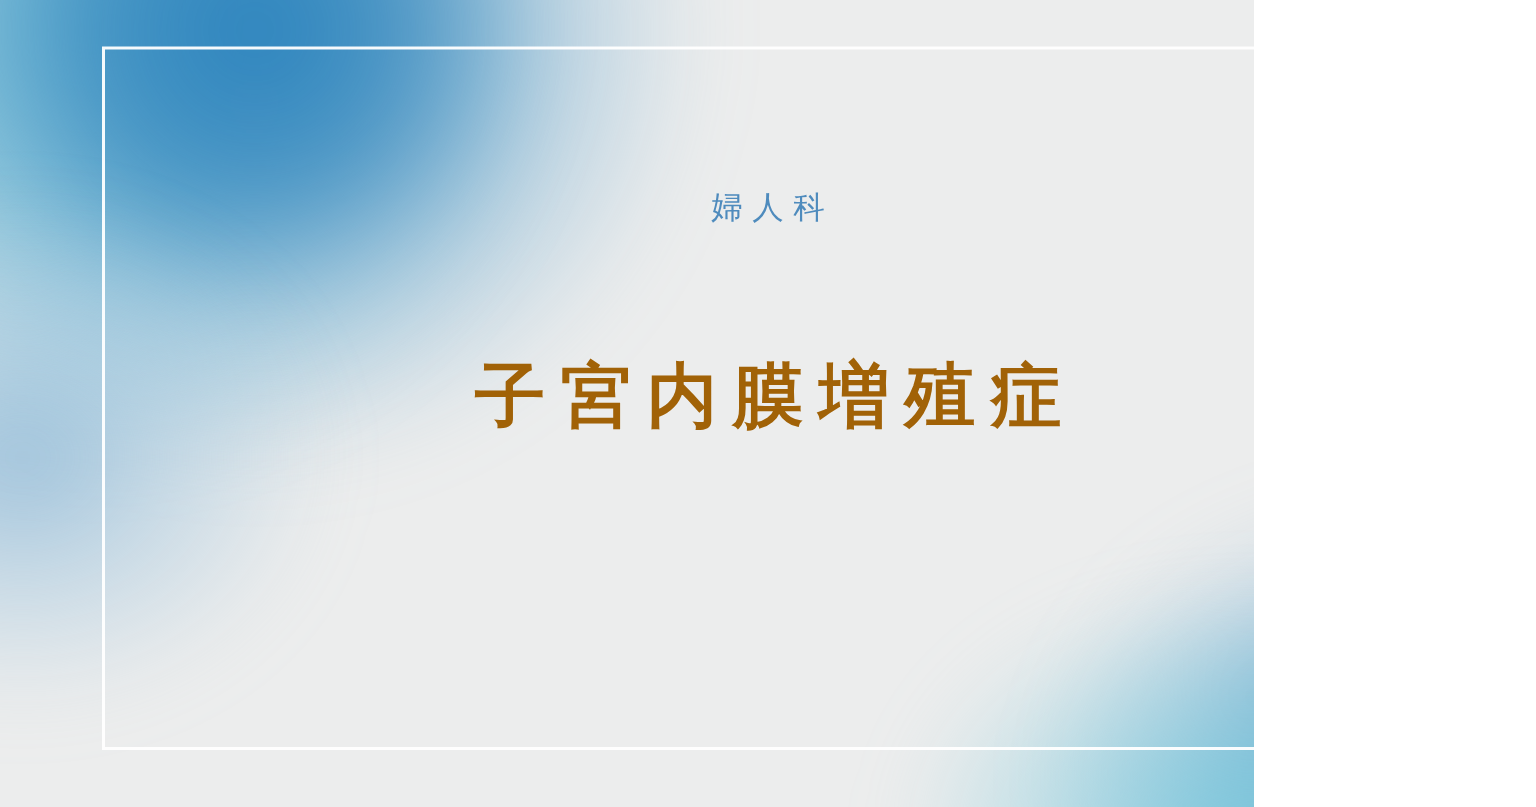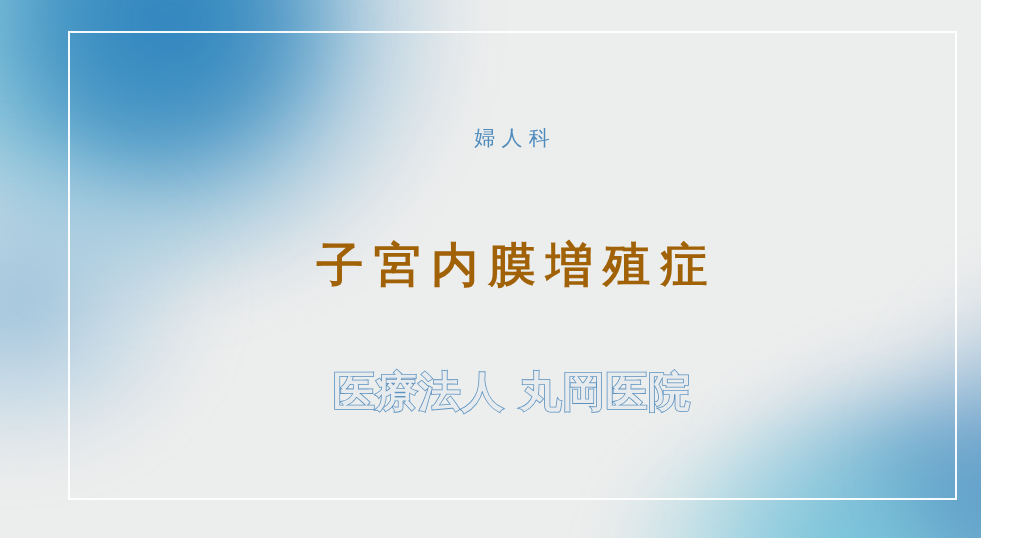--- a/index.html
+++ b/index.html
@@ -2,21 +2,21 @@
 <html><head>
 <meta charset="utf-8">
 <style>
   html, body {
     margin: 0;
     padding: 0;
     background: #ffffff;
   }
   #slide {
     position: relative;
-    width: 981px;
+    width: 836px;
     height: 538px;
     overflow: hidden;
     background: #eceded;
     font-family: "DejaVu Sans", "Liberation Sans", sans-serif;
   }
 
   
   .blob {
     position: absolute;
     pointer-events: none;
@@ -160,16 +160,15 @@
   <div class="blob" id="blob-softblue-left"></div>
   <div class="blob" id="blob-blue-bottomright"></div>
   <div class="blob" id="blob-teal-bottomright"></div>
   <div class="blob" id="blob-blue-rightedge"></div>
 
   <div id="frame"></div>
 
   <div id="content">
     <div id="department-label">婦人科</div>
     <div id="main-title">子宮内膜増殖症</div>
-    <div id="clinic-name">医療法人 丸岡医院</div>
   </div>
 
 </div>
 
 </body></html>

